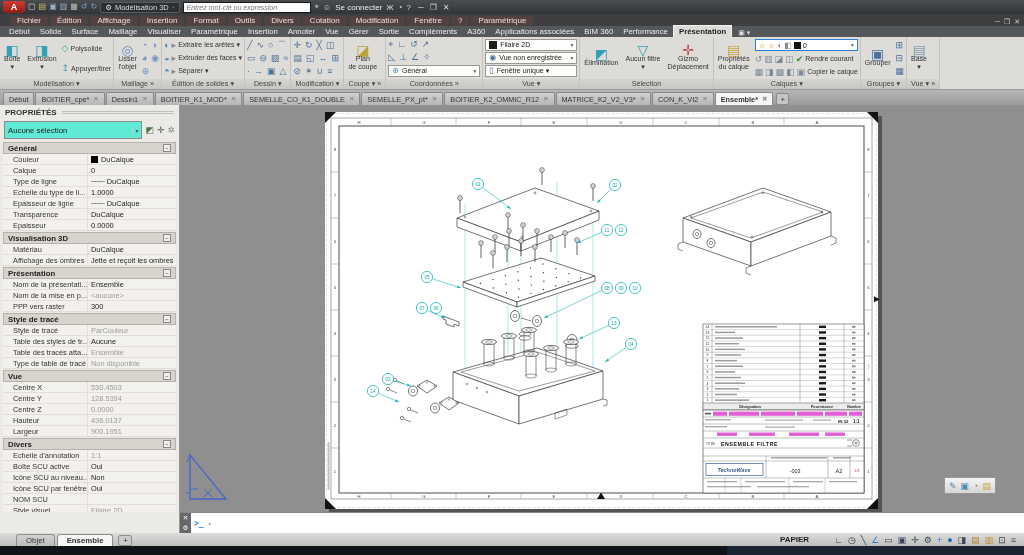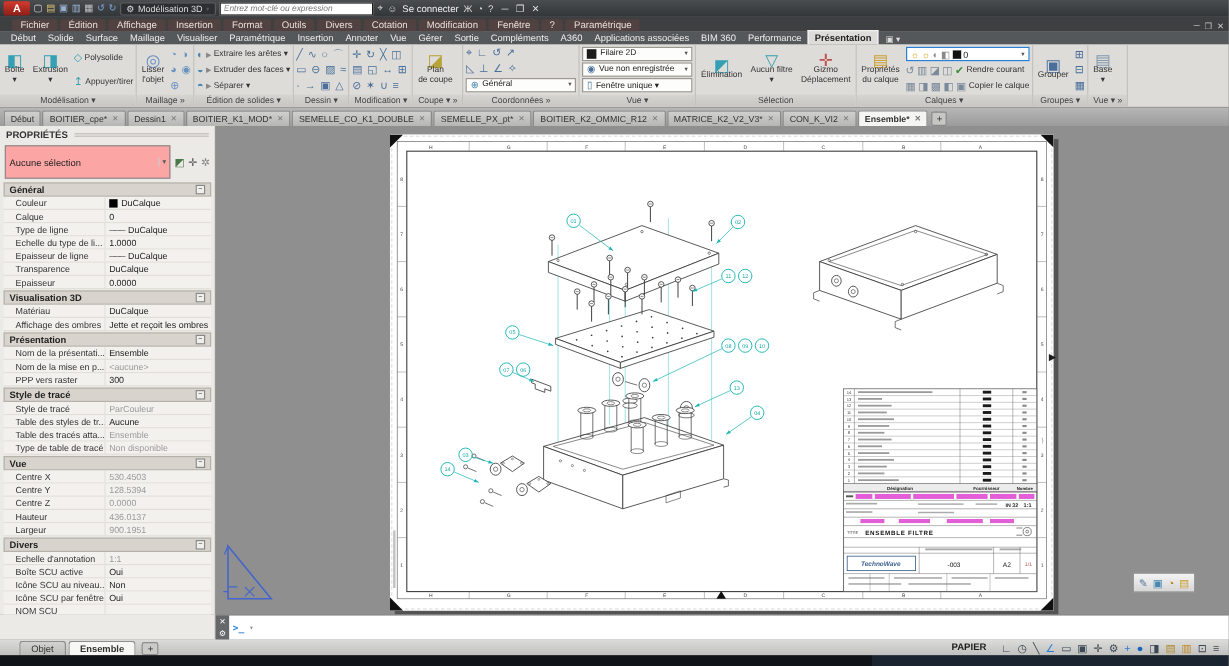--- a/index.html
+++ b/index.html
@@ -48,21 +48,21 @@
 .dtab{background:linear-gradient(#d0d0ce,#b6b6b4);border:1px solid #8a8a8a;border-bottom:none;font-size:7.3px;color:#333;padding:0 5px;display:flex;gap:4px;align-items:center;height:13px;border-radius:2px 2px 0 0;white-space:nowrap}
 .dtab.active{background:#f5f5f3;font-weight:bold}
 .dtab .x{color:#777;font-size:6.5px}
 .dplus{width:13px;height:12px;background:#c6c6c4;border:1px solid #8a8a8a;border-radius:2px;font-size:8px;display:flex;align-items:center;justify-content:center;margin-left:2px;color:#333}
 
 .main{position:absolute;top:105px;left:0;width:1024px;height:407px;display:flex}
 .palette{width:180px;background:#eceae7;border-right:1px solid #98968f;font-size:8px;overflow:hidden}
 .phead{height:14px;display:flex;align-items:center;font-weight:bold;color:#333;padding:0 5px;gap:5px;font-size:8px}
 .grip{flex:1;height:3px;border-top:1px solid #c0beb8;border-bottom:1px solid #c0beb8}
 .psel{display:flex;align-items:center;margin:2px 4px 3px;gap:3px}
-.selbox{flex:1;border:1px solid #8a8a8a;background:#fca5a5;height:28px;display:flex;align-items:center;padding:4px 3px;font-size:7.8px;color:#222}
+.selbox{flex:1;border:1px solid #8a8a8a;background:#5eead4;height:18px;display:flex;align-items:center;padding:4px 3px;font-size:7.8px;color:#222}
 .selbox .caret2{margin-left:auto;font-size:6px;color:#555;border-left:1px solid #ccc;padding-left:2px}
 .pic{font-size:9px;color:#4a7a4a}
 .sec{margin:0 3px}
 .sechead{background:#d8d4cd;border:1px solid #b6b2aa;height:12px;display:flex;align-items:center;font-weight:bold;font-size:7.8px;padding:0 4px;color:#222;margin-top:1px}
 .minb{margin-left:auto;border:1px solid #888;width:8px;height:8px;line-height:6px;text-align:center;font-size:6px;background:#f0efec;font-weight:normal;color:#333}
 .prow{display:flex;height:11px;align-items:center;border-bottom:1px solid #e2dfd9;background:#f3f1ee}
 .pl{width:84px;padding-left:10px;color:#333;white-space:nowrap;overflow:hidden;font-size:7.4px}
 .pv{flex:1;color:#222;white-space:nowrap;overflow:hidden;display:flex;align-items:center;gap:3px;font-size:7.4px;border-left:1px solid #e2dfd9;padding-left:3px;height:100%}
 .pv.dim{color:#9a9a9a}
 .swatch{width:7px;height:7px;background:#000;display:inline-block;flex:0 0 auto}
@@ -83,21 +83,21 @@
 .cmdrow{flex:1;background:#fff;display:flex;align-items:center;gap:4px;padding-left:3px}
 .cmdicon{color:#2a7fd4;font-size:8px;font-weight:bold}
 .cmdinput{border:none;outline:none;flex:1;font-size:8px;font-style:italic;color:#999;font-family:"DejaVu Sans Mono",monospace;background:transparent}
 
 .bottombar{position:absolute;top:533px;left:0;width:1024px;height:13px;background:linear-gradient(#dcdcda,#c0c0be);display:flex;align-items:center}
 .ltabs{display:flex;align-items:flex-end;height:100%;padding-left:16px;gap:2px}
 .ltab{background:linear-gradient(#d2d2d0,#bcbcba);border:1px solid #8e8e8e;border-bottom:none;font-size:7.8px;padding:0 9px;height:12px;border-radius:3px 3px 0 0;color:#333;display:flex;align-items:center;white-space:nowrap}
 .ltab.active{background:#f7f7f5;font-weight:bold}
 .lplus{width:14px;height:11px;background:#cacac8;border:1px solid #8e8e8e;border-radius:2px;font-size:8px;display:flex;align-items:center;justify-content:center;margin-left:3px;color:#333}
 .statusicons{margin-left:auto;display:flex;align-items:center;gap:5px;padding-right:8px;color:#3c4854}
-.statusicons .silbl{font-size:8px;font-weight:bold;color:#1d1d1d;margin-right:7px}
+.statusicons .silbl{font-size:8px;font-weight:bold;color:#1d1d1d;margin-right:20px}
 .si{font-size:9px;line-height:12px}
 .darkstrip{position:absolute;top:546px;left:0;width:1024px;height:9px;background:linear-gradient(90deg,#101317 0%,#101317 71%,#1a2430 71%,#1a2430 100%)}
 
 .zt{font-family:"Liberation Sans",sans-serif;font-size:4.2px;fill:#444}
 .tbt{font-family:"Liberation Sans",sans-serif}
 </style>
 </head>
 <body>
 
 <div class="titlebar">

